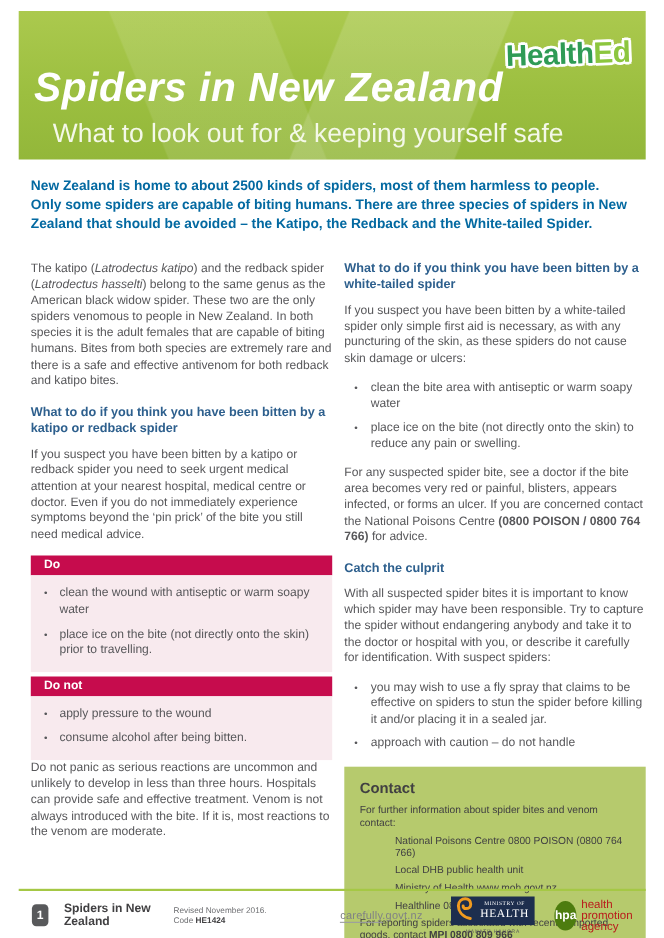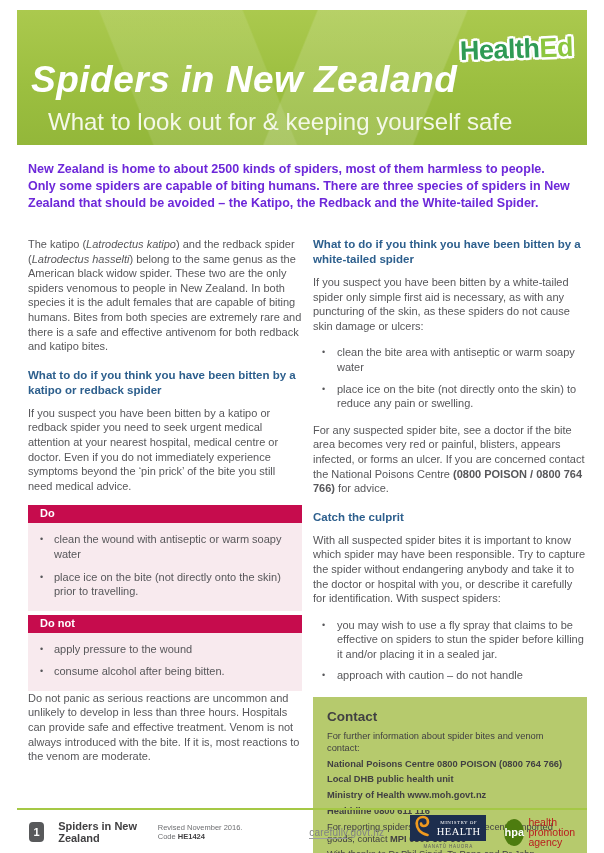--- a/index.html
+++ b/index.html
@@ -30,21 +30,21 @@
     letter-spacing:0.5px;
   }
   .header-subtitle {
     position:absolute; left:31px; top:98px;
     font-size:24px; line-height:28px; font-weight:400; color:#f4f8e8;
   }
 
   
   .intro {
     position:absolute; left:28px; top:161px; width:548px;
-    font-size:12.5px; line-height:17px; font-weight:bold; color:#6d28d9;
+    font-size:12.5px; line-height:17px; font-weight:bold; color:#0369a1;
   }
 
   
   .cols { position:absolute; left:28px; top:237px; width:559px; display:flex; gap:11px; }
   .col { width:274px; }
 
   .body-p { font-size:11px; line-height:14.6px; color:#57575a; margin-bottom:12px; }
   .body-p i { font-style:italic; }
   h3.section-h {
     font-size:11.5px; line-height:15px; font-weight:bold; color:#2d5f8d;
@@ -69,21 +69,21 @@
   }
   .rule-box-body { background:#f8eaee; padding:9px 10px 4px 0; }
   .rule-box-body ul.bullets { margin-bottom:0; }
   .rule-box-body ul.bullets li { padding-left:26px; margin-bottom:8px; }
   .rule-box-body ul.bullets li::before { left:12px; }
 
   
   .contact-box { background:#b6ca6d; padding:12px 14px 10px; margin-top:14px; }
   .contact-title { font-size:13.5px; font-weight:bold; color:#414042; margin-bottom:7px; }
   .contact-box p { font-size:9.3px; line-height:11.8px; color:#414042; margin-bottom:4px; }
-  .contact-box p.bold { font-weight:bold; }
+  .contact-box p.bold { font-weight:normal;margin-left:32px; }
 
   
   .footer-rule { position:absolute; left:17px; top:808px; width:570px; height:2px; background:#a5c845; }
   .footer { position:absolute; left:17px; top:815px; width:570px; height:34px; display:flex; align-items:center; }
   .page-num {
     width:20px; height:20px; margin-left:12px; background:#58595b; border-radius:4px;
     color:#fff; font-size:11px; font-weight:bold; display:flex; align-items:center; justify-content:center;
   }
   .footer-doc-title { margin-left:14px; font-size:11px; font-weight:bold; color:#414042; }
   .footer-revision { margin-left:6px; font-size:7.5px; color:#6d6e71; }

